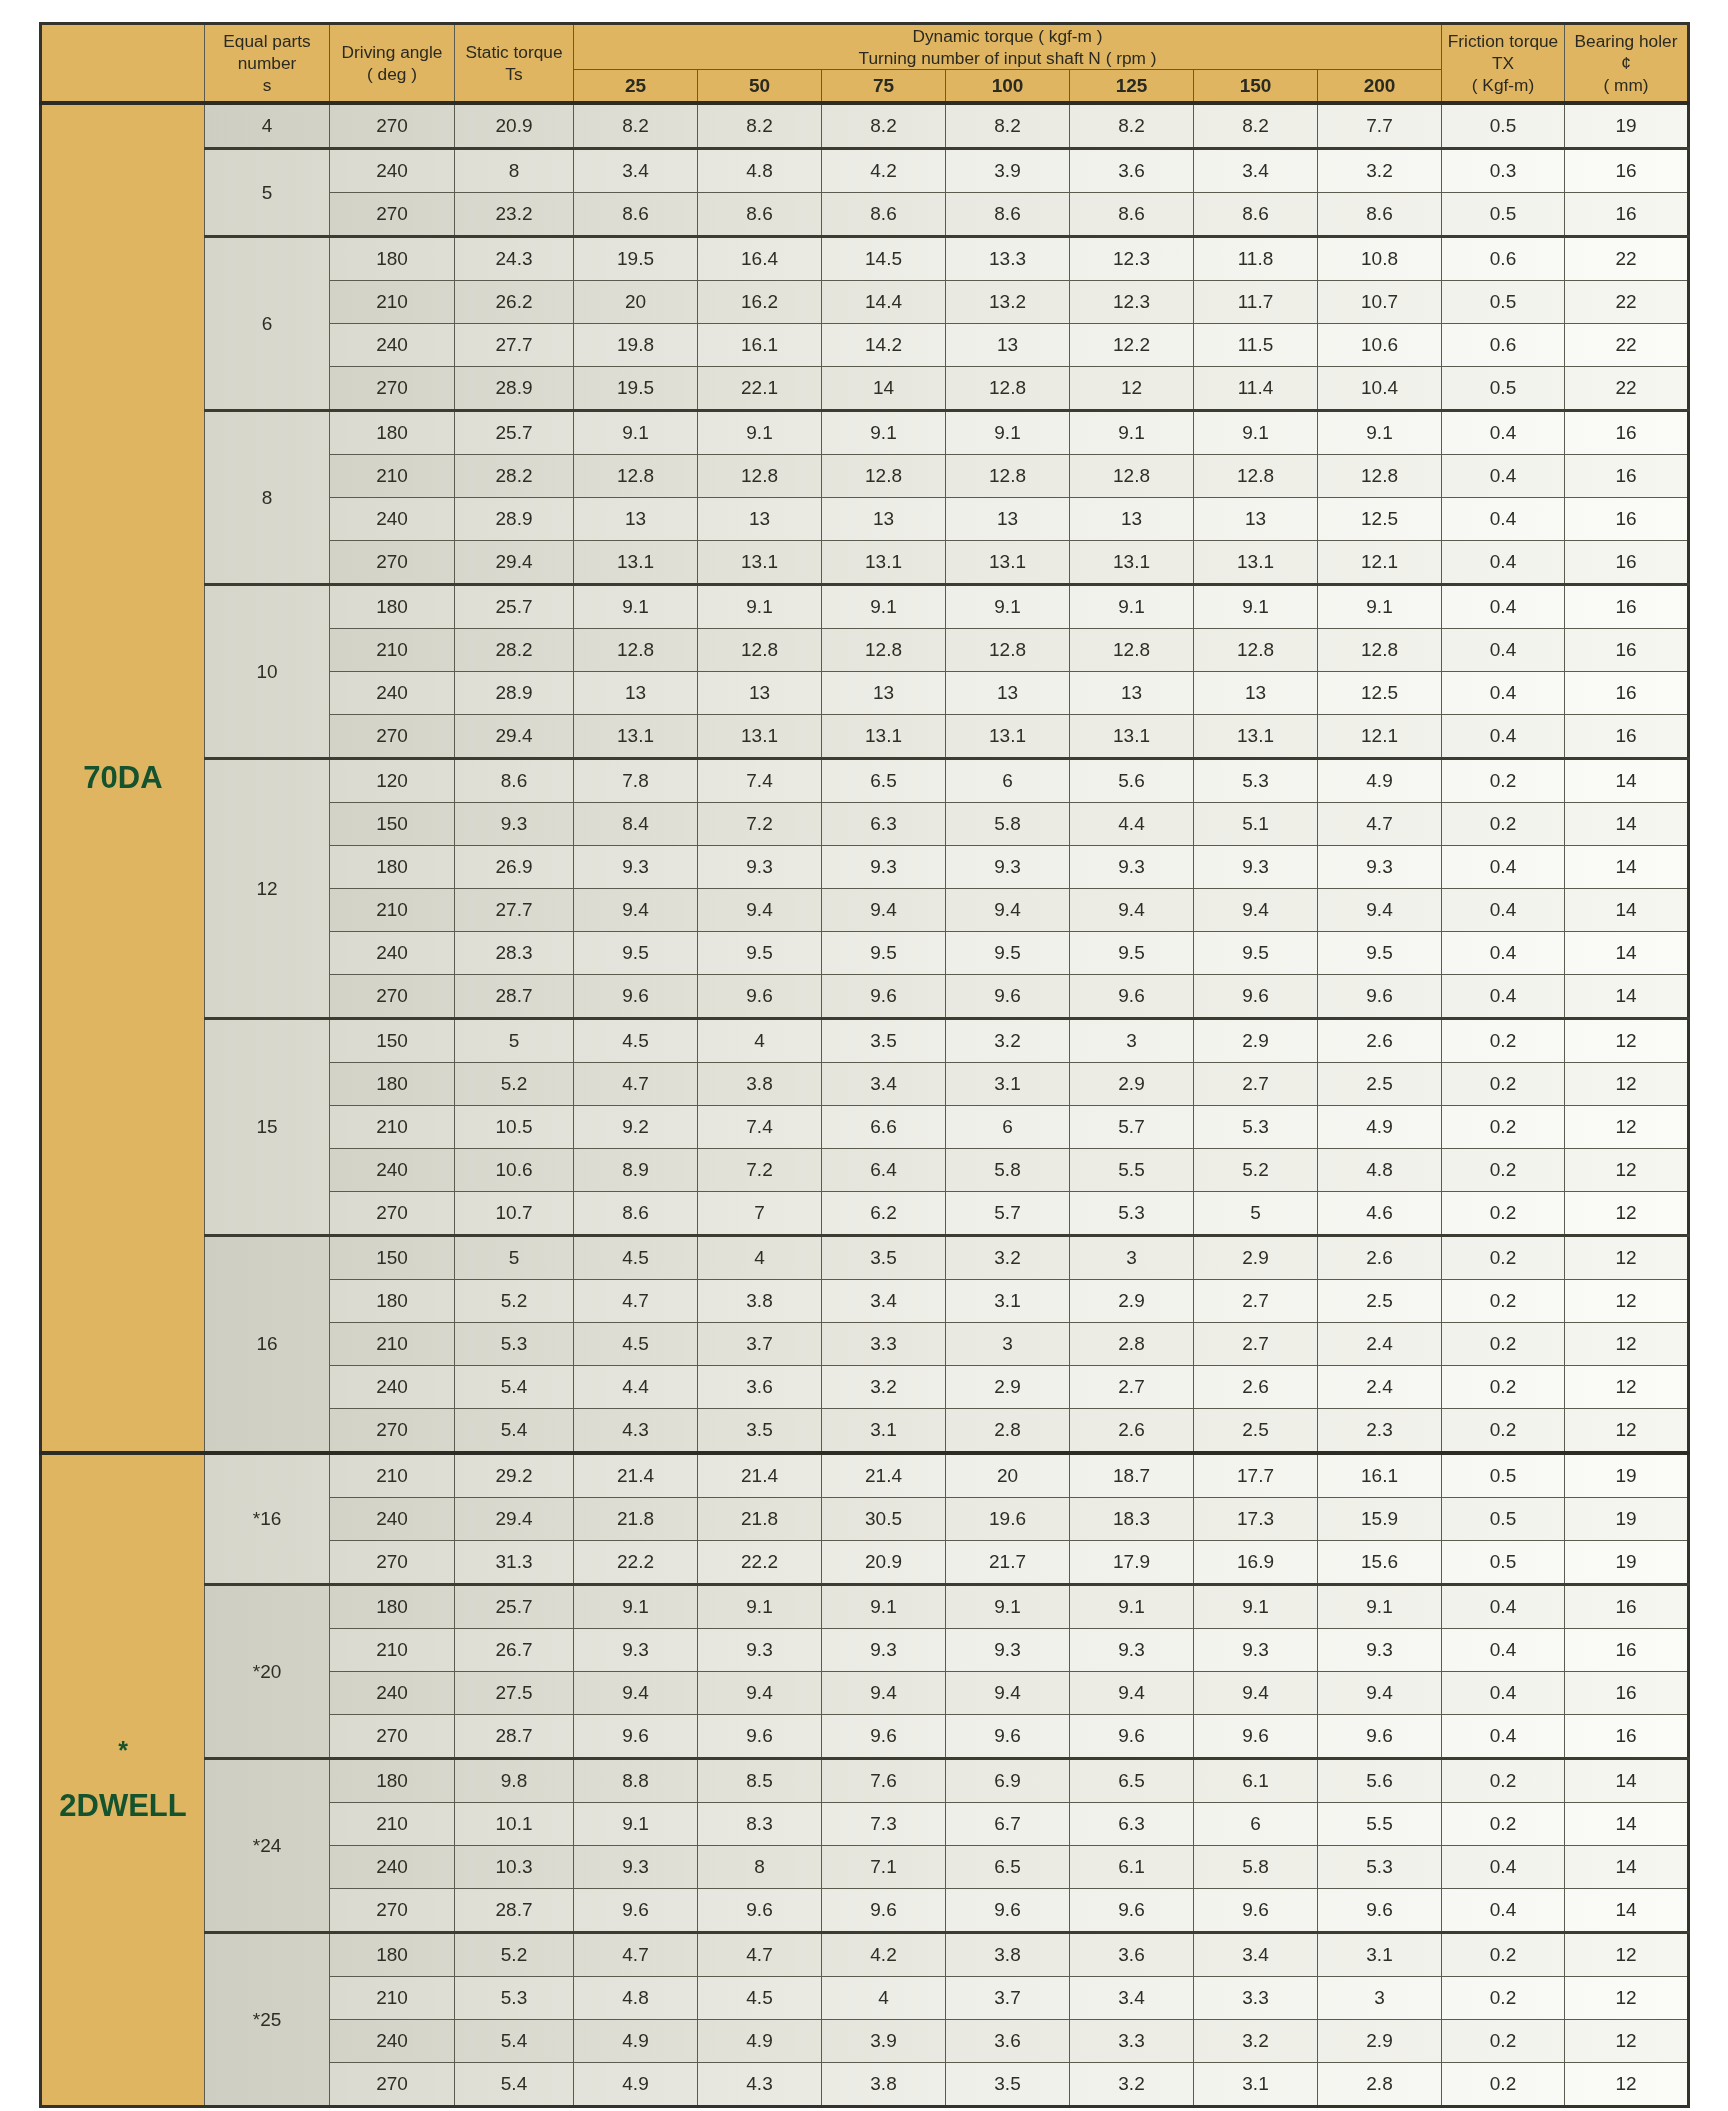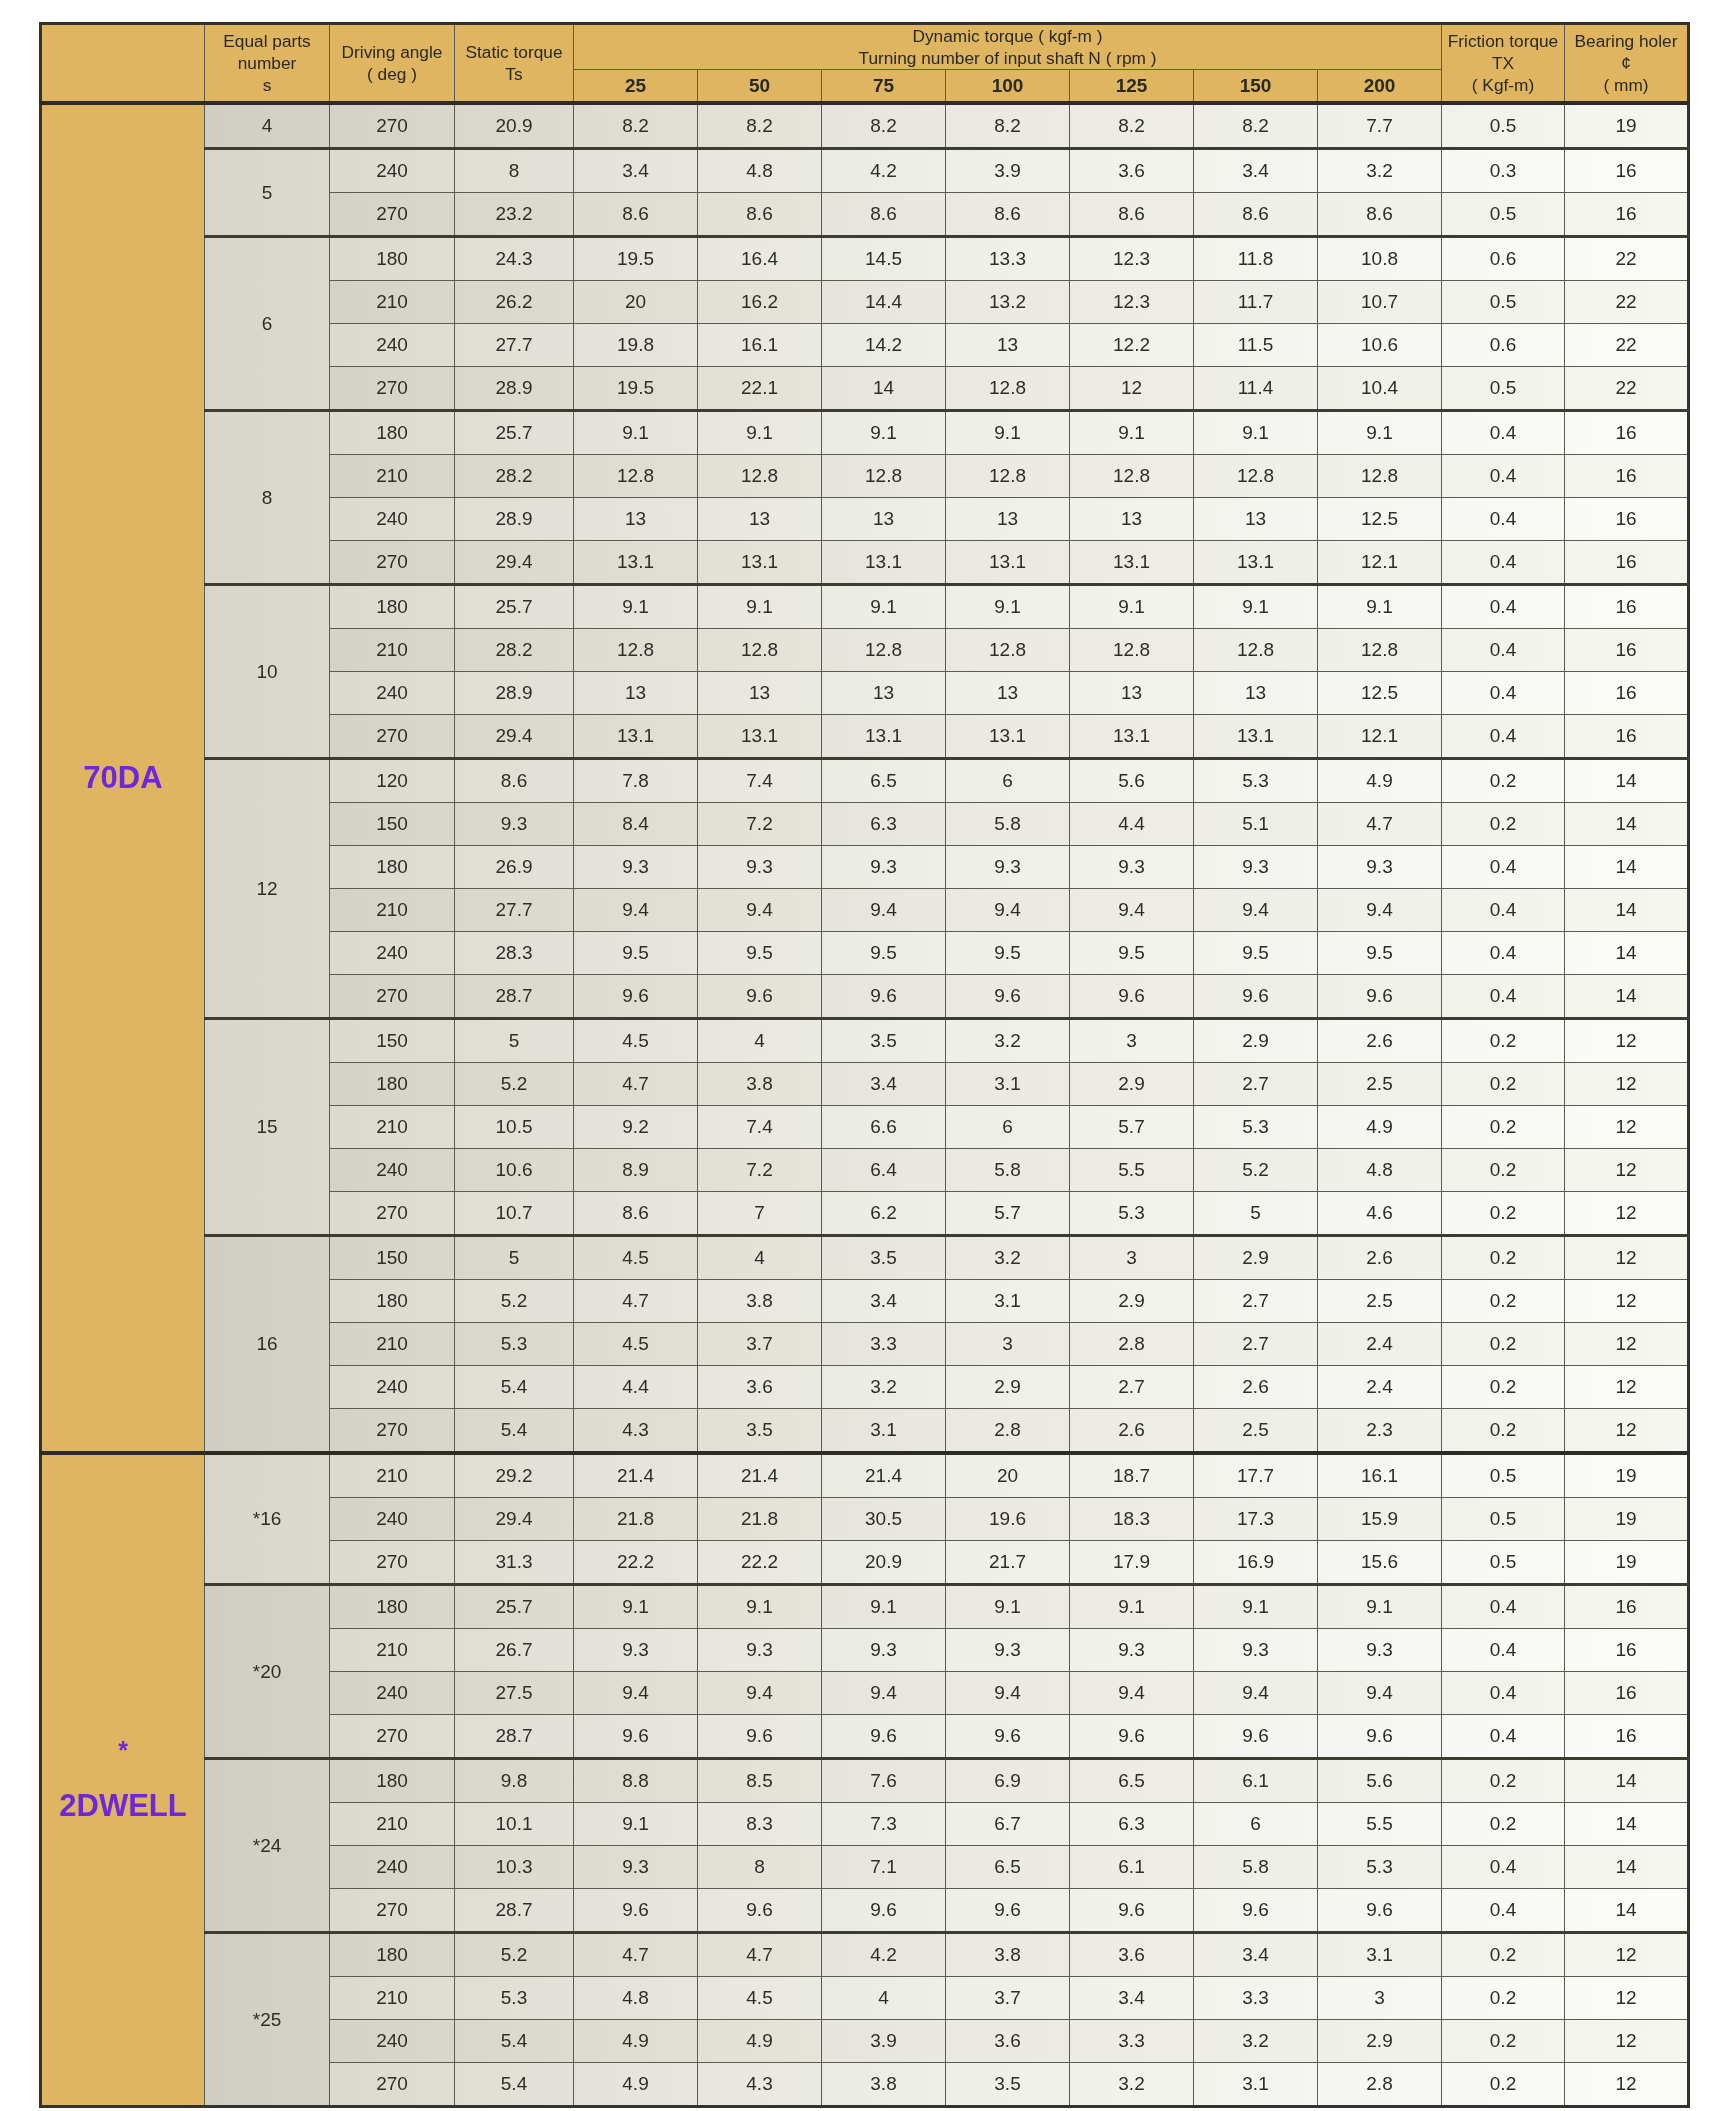--- a/index.html
+++ b/index.html
@@ -51,21 +51,21 @@
   tbody tr {
     background: linear-gradient(to right, #c8c8bb 0%, #e9e9e1 55%, #f6f6f1 100%);
   }
   tbody tr:nth-child(even) {
     background: linear-gradient(to right, #d0d0c4 0%, #efefe9 55%, #fbfbf8 100%);
   }
   td.model-cell {
     background: #dfb562;
     font-weight: bold;
     font-size: 31px;
-    color: #6d28d9;
+    color: #14532d;
   }
   td.model-cell .model-star {
     font-size: 25px;
     margin-bottom: 25px;
     font-weight: bold;
   }
   td.model-cell .model-line { line-height: 1.1; }
   td.parts-cell { font-size: 19px; }
   tr.group-first > td { border-top: 3.3px solid #3c3c33; }
   tr.model-first > td { border-top: 4.1px solid #2c2c25; }

